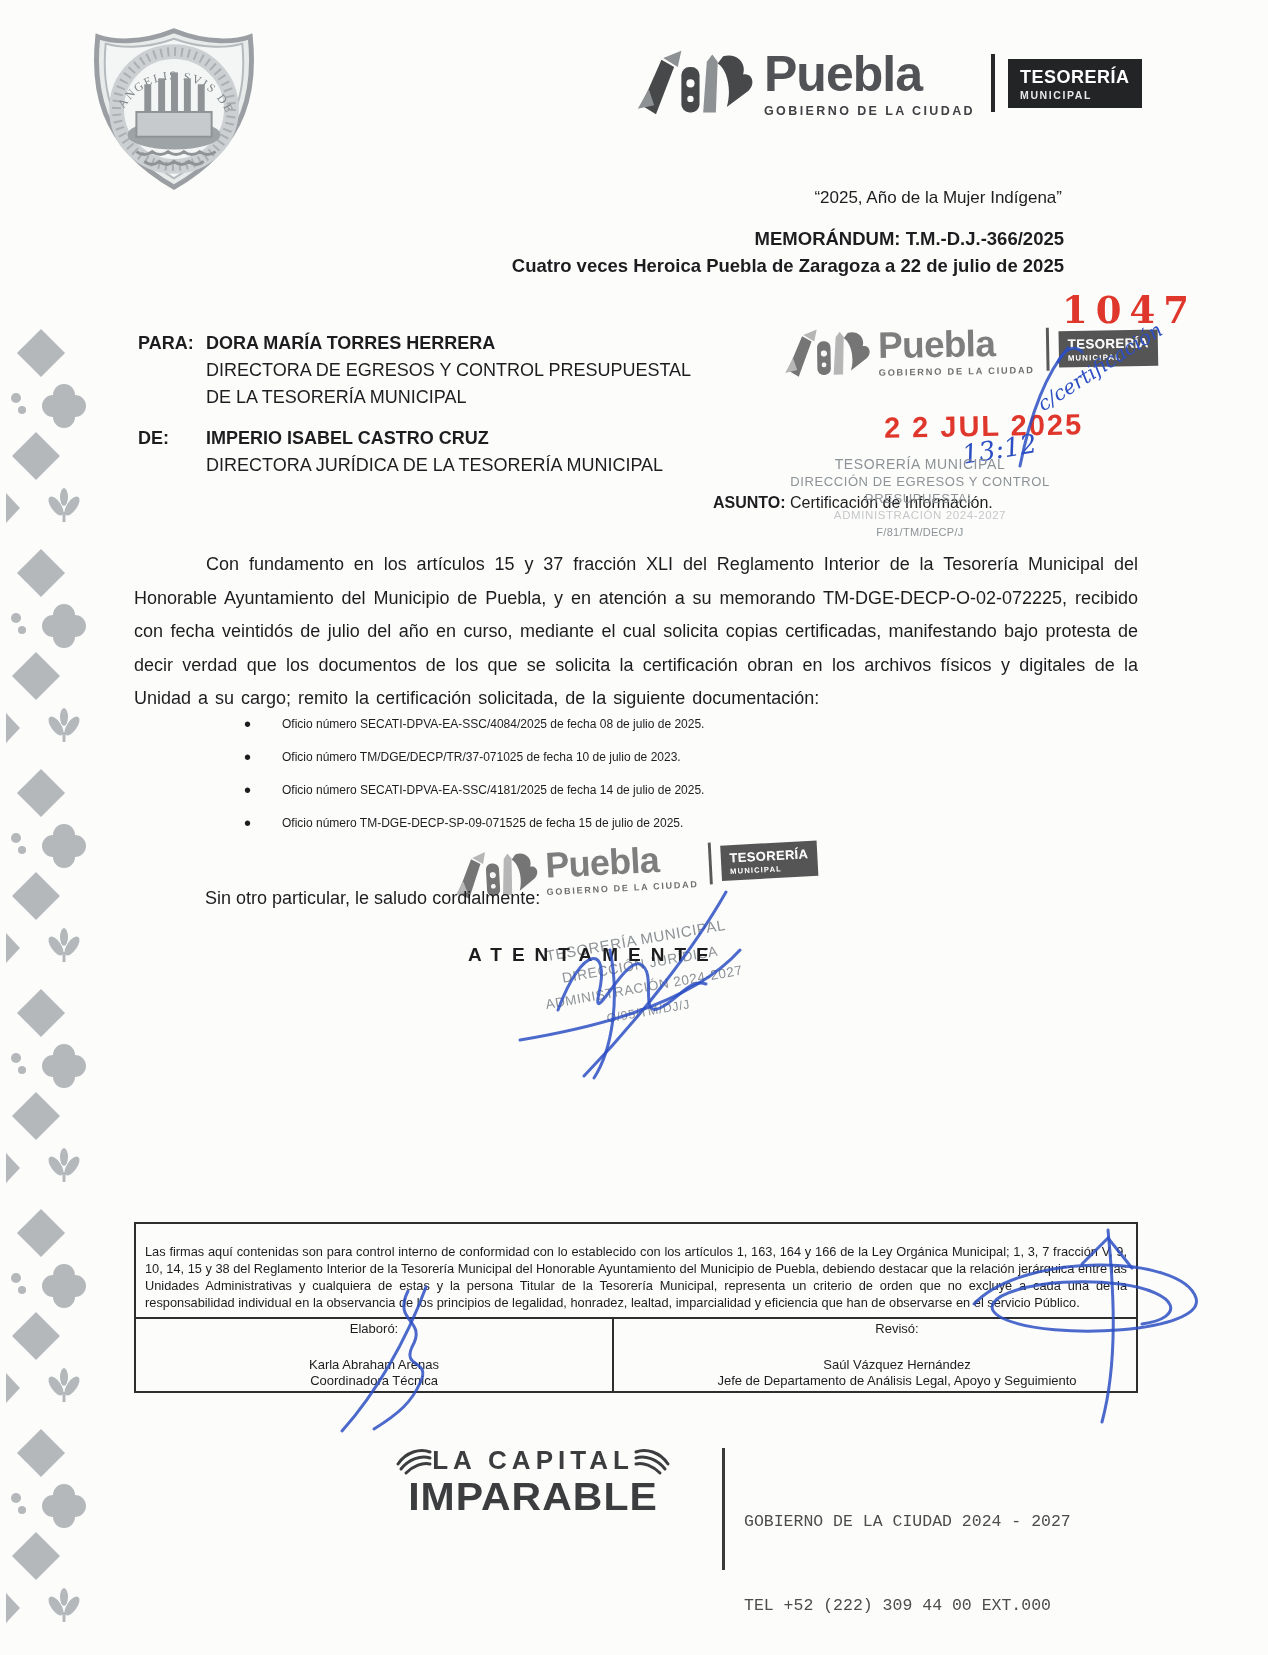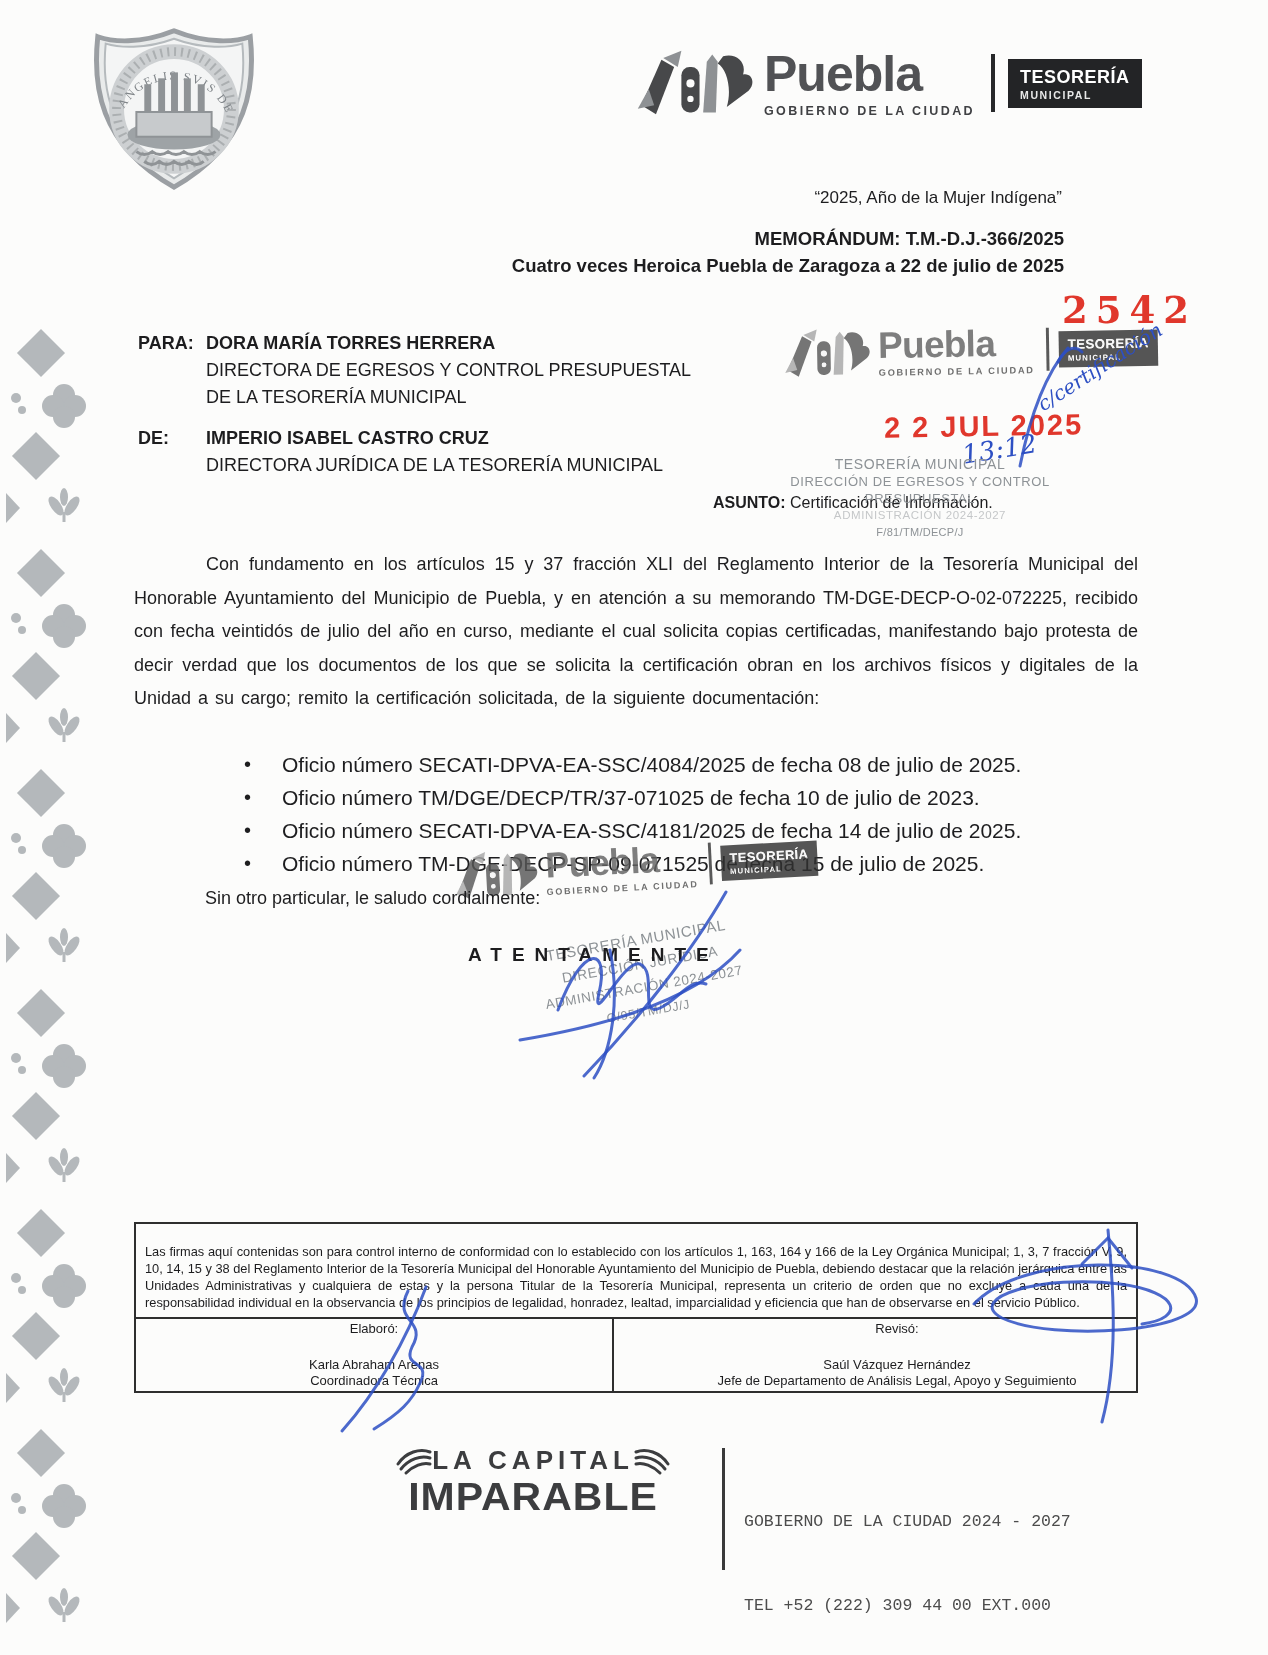--- a/index.html
+++ b/index.html
@@ -55,21 +55,21 @@
   .addr-grid .row{ display:flex; }
   .addr-grid .lbl{ width:68px; font-weight:bold; flex:0 0 auto; }
   .addr-grid .name{ font-weight:bold; }
   .para-block{ top:330px; }
   .de-block{ top:425px; }
   .asunto-line{ position:absolute; left:713px; top:494px; font-size:16px; z-index:2; white-space:nowrap; }
   .asunto-line b{ font-weight:bold; }
   
   .body-par{ position:absolute; left:134px; top:548px; width:1004px; font-size:18px; line-height:33.5px;
              text-align:justify; text-indent:72px; word-spacing:2px; }
-  .bullets{ position:absolute; left:244px; top:748px; width:820px; list-style:none; font-size:21px; }
+  .bullets{ position:absolute; left:244px; top:708px; width:820px; list-style:none; font-size:12px; }
   .bullets li{ line-height:33px; padding-left:38px; position:relative; }
   .bullets li::before{ content:"•"; position:absolute; left:0; top:0; font-size:20px; }
   .closing{ position:absolute; left:205px; top:888px; font-size:18px; z-index:5; }
   .atentamente{ position:absolute; left:468px; top:944px; font-size:19px; font-weight:bold; letter-spacing:10px; z-index:5;text-align:right; }
   .sig-main{ position:absolute; left:488px; top:888px; z-index:6; }
   
   .sig-table{ position:absolute; left:134px; top:1222px; width:1004px; border:2px solid #2e2e2e; background:transparent; z-index:2; }
   .sig-legal{ padding:19px 9px 6px; font-size:12.8px; line-height:17px; border-bottom:2px solid #2e2e2e; text-align:justify; }
   .sig-cells{ display:flex; height:72px;gap:44px; }
   .sig-cell{ width:50%; position:relative; text-align:center; font-size:13px; }
@@ -170,21 +170,21 @@
     <div class="plogo-box">
       <div class="plogo-box1">TESORERÍA</div>
       <div class="plogo-box2">MUNICIPAL</div>
     </div>
   </div>
 
   <div class="year-slogan">“2025, Año de la Mujer Indígena”</div>
   <div class="memo-line">MEMORÁNDUM: T.M.-D.J.-366/2025</div>
   <div class="place-date">Cuatro veces Heroica Puebla de Zaragoza a 22 de julio de 2025</div>
 
-  <div class="folio">2542</div>
+  <div class="folio">1047</div>
 
   <div class="addr-grid para-block">
     <div class="row">
       <span class="lbl">PARA:</span>
       <span class="name">DORA MARÍA TORRES HERRERA</span>
     </div>
     <div class="row">
         <span class="lbl"></span>
         <span>DIRECTORA DE EGRESOS Y CONTROL PRESUPUESTAL</span>
       </div>

